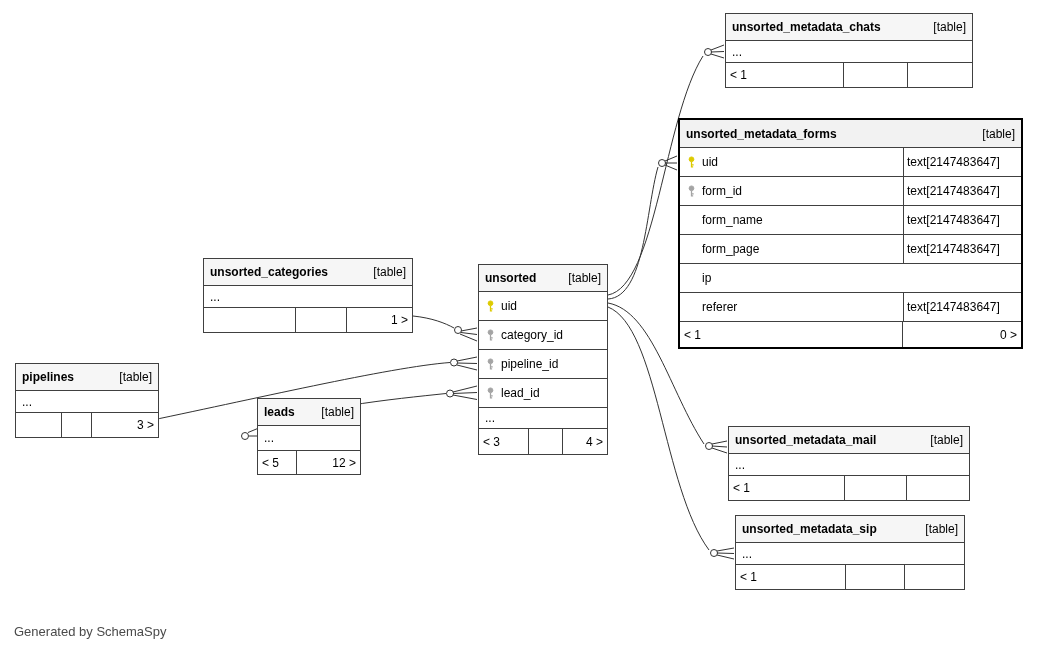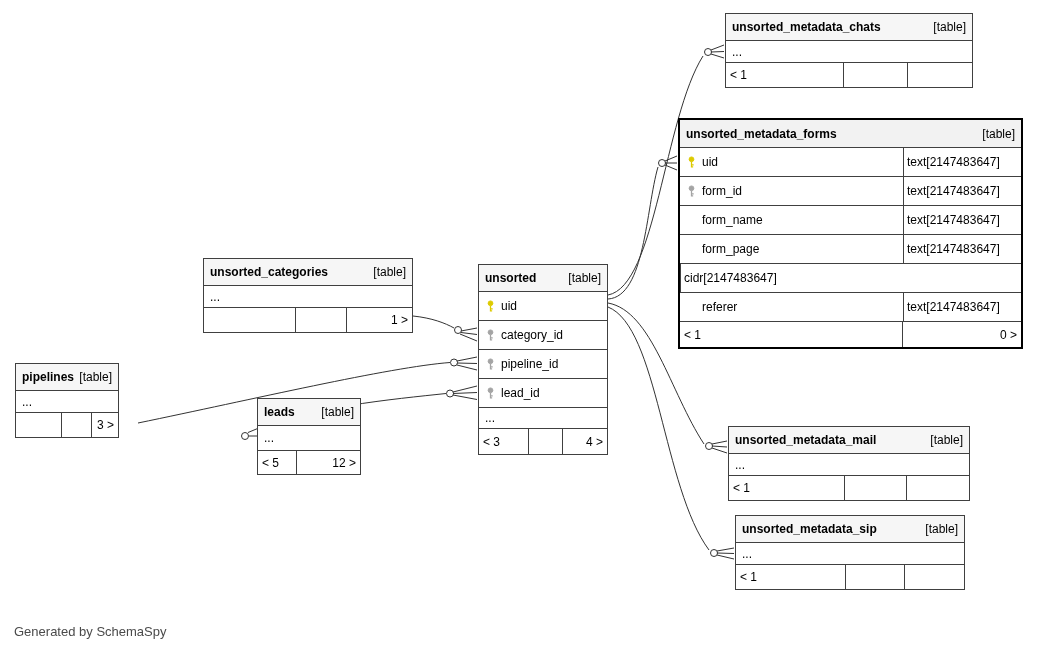--- a/index.html
+++ b/index.html
@@ -97,21 +97,21 @@
     <circle cx="245" cy="436" r="3.5"></circle>
     <line x1="249" y1="436" x2="262" y2="436"></line>
     <path d="M248,432.5 C305,407 395,399 446,393.5"></path>
     <circle cx="450" cy="393.5" r="3.5"></circle>
     <line x1="453" y1="392" x2="477" y2="386"></line>
     <line x1="453" y1="393.5" x2="477" y2="392.5"></line>
     <line x1="453" y1="395" x2="477" y2="399.5"></line>
   </g>
 </svg>
 
-<div class="tbl" style="left:15px; top:363px; width:104px;">
+<div class="tbl" style="left:15px; top:363px; width:144px;">
   <div class="thead">
     <span class="tname">pipelines</span>
     <span class="ttag">[table]</span>
   </div>
   <div class="row erow">
     <span>...</span>
   </div>
   <div class="row foot">
     <div class="fc" style="width:46px"></div>
     <div class="fc" style="width:30px"></div>
@@ -239,21 +239,24 @@
     <div class="ftype">text[2147483647]</div>
   </div>
   <div class="row frow">
     <div class="fname">
       <span class="key-spacer"></span>
       <span>form_page</span>
     </div>
     <div class="ftype">text[2147483647]</div>
   </div>
   <div class="row frow">
-    <div class="ftype">cidr[2147483647]</div>
+    <div class="fname">
+      <span class="key-spacer"></span>
+      <span>ip</span>
+    </div>
   </div>
   <div class="row frow">
     <div class="fname">
       <span class="key-spacer"></span>
       <span>referer</span>
     </div>
     <div class="ftype">text[2147483647]</div>
   </div>
   <div class="row foot" style="height:26px">
     <div class="fc" style="width:223px">&lt; 1</div>

